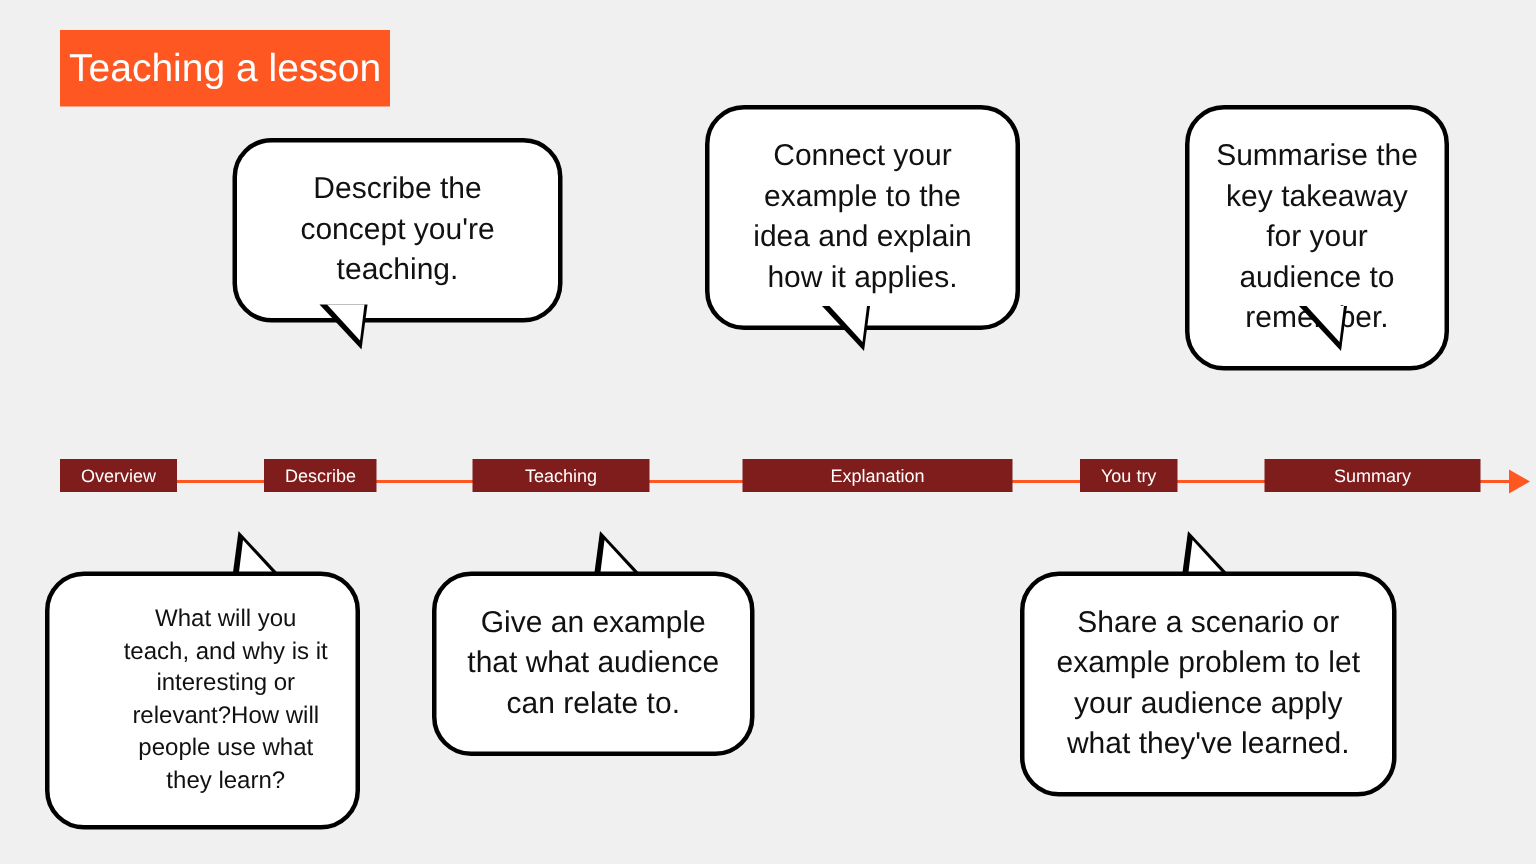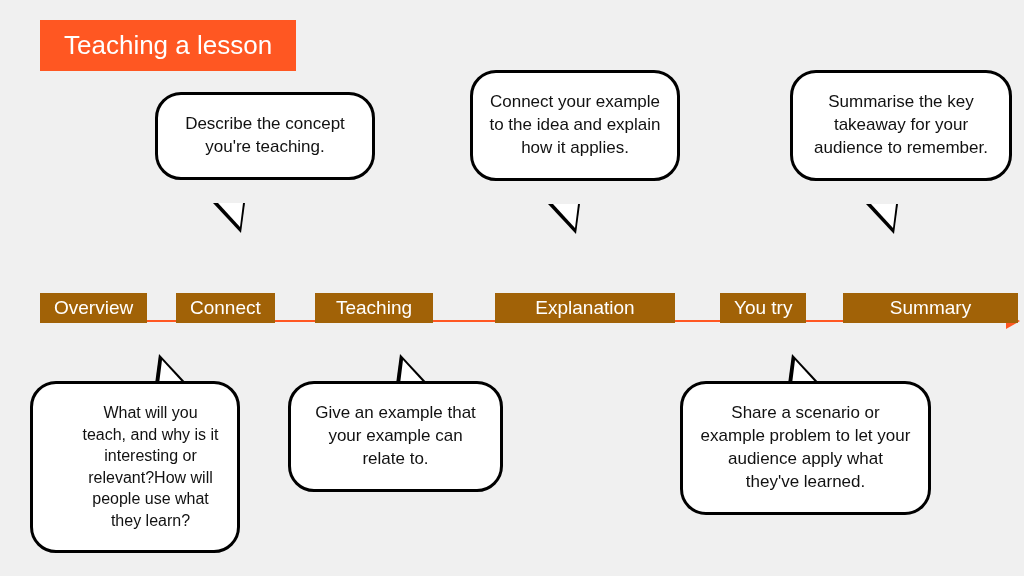--- a/index.html
+++ b/index.html
@@ -10,21 +10,21 @@
     font-family: Arial, Helvetica, sans-serif;
     position: relative;
     overflow: hidden;
   }
   .title-box {
     position: absolute;
     left: 40px;
     top: 20px;
     background: #ff5722;
     color: #fff;
-    padding: 10px 24px;
+    padding: 10px 6px;
     font-size: 26px;
     font-weight: 500;
   }
   .arrow-line {
     position: absolute;
     left: 40px;
     right: 10px;
     top: 320px;
     height: 2px;
     background: #ff5722;
@@ -33,34 +33,34 @@
     position: absolute;
     right: 4px;
     top: 313px;
     width: 0; height: 0;
     border-top: 8px solid transparent;
     border-bottom: 8px solid transparent;
     border-left: 14px solid #ff5722;
   }
   .step {
     position: absolute;
-    top: 293px;
-    background: #a16207;
+    top: 306px;
+    background: #7f1d1d;
     color: #fff;
-    font-size: 19px;
+    font-size: 12px;
     padding: 4px 14px;
     text-align: center;
   }
   .bubble {
     position: absolute;
     background: #fff;
     border: 3px solid #000;
     border-radius: 26px;
     padding: 18px 16px;
-    font-size: 17px;
+    font-size: 20px;
     line-height: 1.35;
     text-align: center;
     color: #111;
   }
   .tail {
     position: absolute;
     width: 0; height: 0;
   }
   
   .tail-down-outer {
@@ -87,41 +87,41 @@
 </style>
 </head>
 <body>
 
 <div class="title-box">Teaching a lesson</div>
 
 <div class="arrow-line"></div>
 <div class="arrow-head"></div>
 
 <div class="step" style="left:40px;">Overview</div>
-<div class="step" style="left:176px;">Connect</div>
+<div class="step" style="left:176px;">Describe</div>
 <div class="step" style="left:315px;width:118px;">Teaching</div>
 <div class="step" style="left:495px;width:180px;">Explanation</div>
 <div class="step" style="left:720px;text-align:right;">You try</div>
-<div class="step" style="left:843px;width:175px;">Summary</div>
+<div class="step" style="left:843px;width:144px;">Summary</div>
 
 <div class="bubble" style="left:138px; top:92px; width:220px;margin-left:17px;">Describe the concept you're teaching.</div>
 <div class="tail tail-down-outer" style="left:213px; top:203px;"></div>
 <div class="tail tail-down-inner" style="left:218px; top:203px;"></div>
 
 <div class="bubble" style="left:470px; top:70px; width:210px;">Connect your example to the idea and explain how it applies.</div>
 <div class="tail tail-down-outer" style="left:548px; top:204px;"></div>
 <div class="tail tail-down-inner" style="left:553px; top:204px;"></div>
 
-<div class="bubble" style="left:790px; top:70px; width:222px;">Summarise the key takeaway for your audience to remember.</div>
+<div class="bubble" style="left:790px; top:70px; width:176px;">Summarise the key takeaway for your audience to remember.</div>
 <div class="tail tail-down-outer" style="left:866px; top:204px;"></div>
 <div class="tail tail-down-inner" style="left:871px; top:204px;"></div>
 
 <div class="tail tail-up-outer" style="left:155px; top:354px;"></div>
 <div class="tail tail-up-inner" style="left:159px; top:360px;"></div>
 <div class="bubble" style="left:30px; top:381px; width:210px; font-size:16px;padding-left:47px;">What will you teach, and why is it interesting or relevant?How will people use what they learn?</div>
 
 <div class="tail tail-up-outer" style="left:396px; top:354px;"></div>
 <div class="tail tail-up-inner" style="left:400px; top:360px;"></div>
-<div class="bubble" style="left:288px; top:381px; width:215px;">Give an example that your example can relate to.</div>
+<div class="bubble" style="left:288px; top:381px; width:215px;">Give an example that what audience can relate to.</div>
 
 <div class="tail tail-up-outer" style="left:788px; top:354px;"></div>
 <div class="tail tail-up-inner" style="left:792px; top:360px;"></div>
 <div class="bubble" style="left:680px; top:381px; width:251px;">Share a scenario or example problem to let your audience apply what they've learned.</div>
 
 </body></html>

